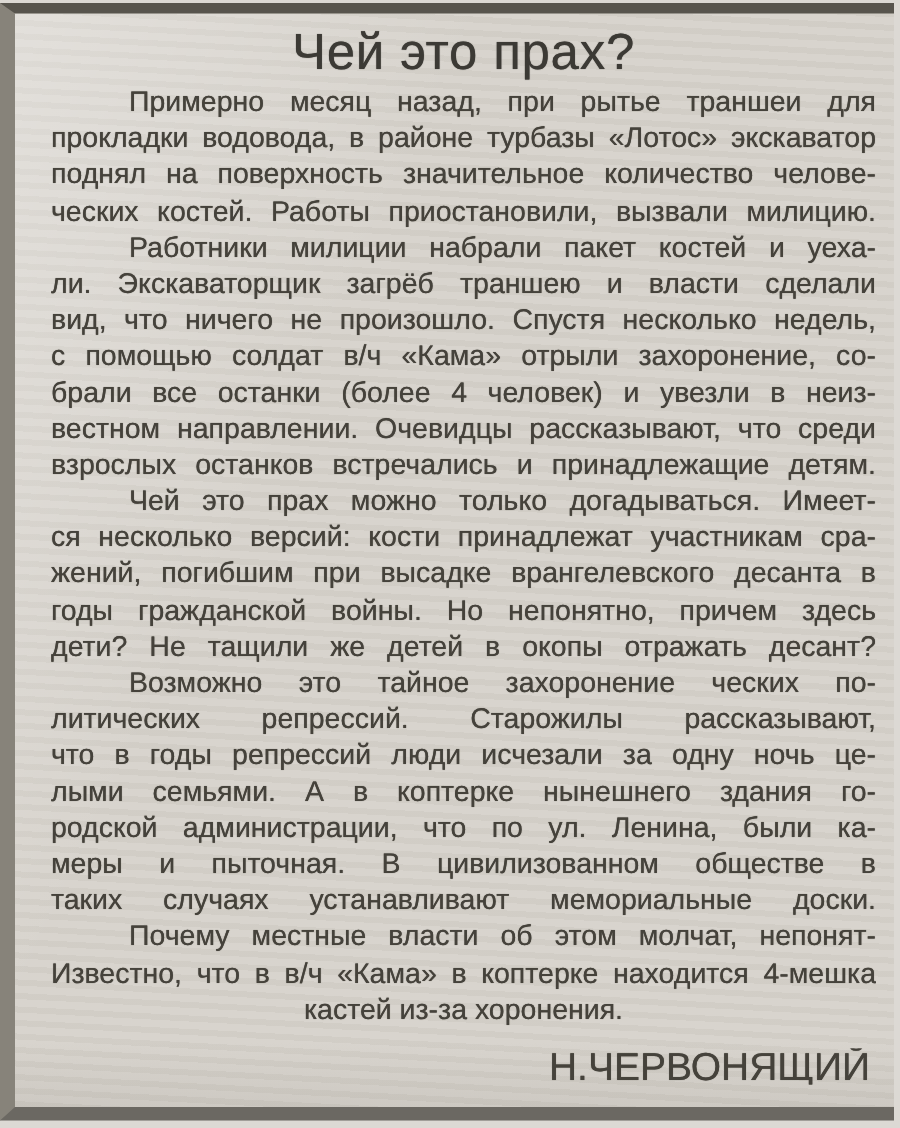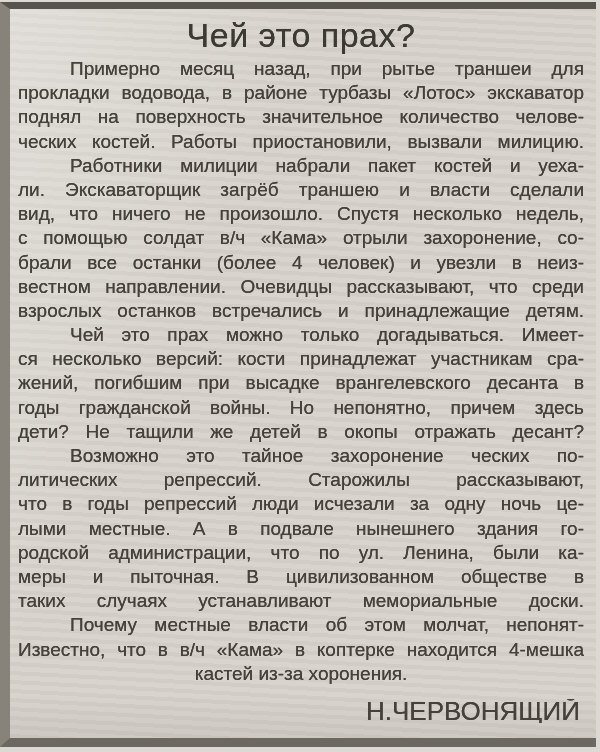--- a/index.html
+++ b/index.html
@@ -7,21 +7,21 @@
     position:relative; width:600px; height:752px; overflow:hidden;
     background: var(--outer, #dcd9d4);
     font-family: "Liberation Sans", sans-serif;
   }
   .clip {
     position:absolute; top:2px; left:0; right:4px; bottom:5px;
     box-sizing:border-box;
     border-top:7px solid var(--edge_top, #57544d);
     border-left:10px solid var(--edge_left, #87837a);
     border-bottom:9px solid var(--edge_bottom, #6b6862);
-    padding:4px 12px 0 8px;
+    padding:4px 12px 0 24px;
     background:
       linear-gradient(115deg, rgba(255,255,255,.28) 0%, rgba(255,255,255,0) 34%),
       linear-gradient(0deg, rgba(110,105,95,.10) 0%, rgba(110,105,95,0) 6%),
       repeating-linear-gradient(3deg, rgba(125,120,110,.05) 0 4px, rgba(255,255,255,.05) 4px 9px),
       var(--paper, #d6d2cb);
   }
   .title {
     margin:0; padding:0; height:44px; line-height:44px;
     font-size:34px; font-weight:normal; letter-spacing:.5px;
     text-align:center; color: var(--title_ink, #3c3a35);
@@ -61,21 +61,21 @@
         <div class="line body">вестном направлении. Очевидцы рассказывают, что среди</div>
         <div class="line body">взрослых останков встречались и принадлежащие детям.</div>
         <div class="line first">Чей это прах можно только догадываться. Имеет-</div>
         <div class="line body">ся несколько версий: кости принадлежат участникам сра-</div>
         <div class="line body">жений, погибшим при высадке врангелевского десанта в</div>
         <div class="line body">годы гражданской войны. Но непонятно, причем здесь</div>
         <div class="line body">дети? Не тащили же детей в окопы отражать десант?</div>
         <div class="line first">Возможно это тайное захоронение ческих по-</div>
         <div class="line body">литических репрессий. Старожилы рассказывают,</div>
         <div class="line body">что в годы репрессий люди исчезали за одну ночь це-</div>
-        <div class="line body">лыми местные. А в подвале нынешнего здания го-</div>
+        <div class="line body">лыми семьями. А в коптерке нынешнего здания го-</div>
         <div class="line body">родской администрации, что по ул. Ленина, были ка-</div>
         <div class="line body">меры и пыточная. В цивилизованном обществе в</div>
         <div class="line body">таких случаях устанавливают мемориальные доски.</div>
         <div class="line first">Почему местные власти об этом молчат, непонят-</div>
         <div class="line body">Известно, что в в/ч «Кама» в коптерке находится 4-мешка</div>
         <div class="line center">кастей из-за хоронения.</div>
         <div class="line author">Н.ЧЕРВОНЯЩИЙ</div>
       </div>
   </div>
 </div>

